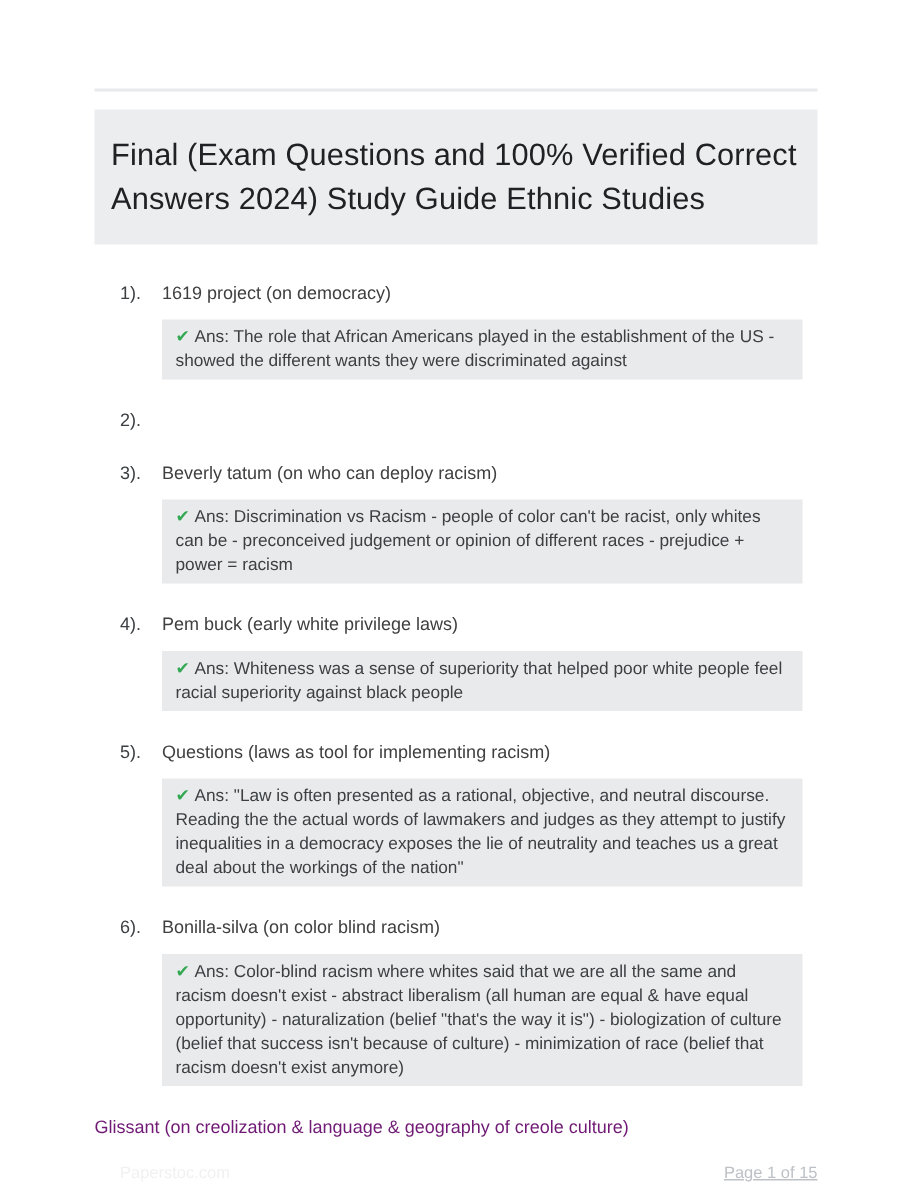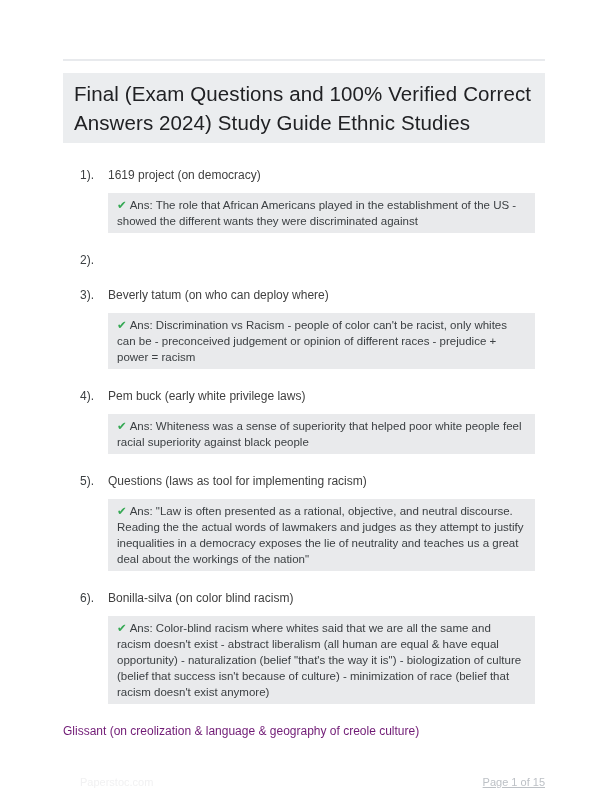--- a/index.html
+++ b/index.html
@@ -9,21 +9,21 @@
     background:#ffffff;
     overflow:hidden;
     font-family:"Liberation Sans", sans-serif;
     color:#3c4043;
   }
   .content { margin-left:63px; width:482px; padding-top:59px; }
   .top-rule { height:2px; background:#e8eaed; width:482px; }
   .title-block {
     margin-top:12px;
     background:#ebedef;
-    padding:6px 11px;
+    padding:16px 11px;
     font-size:20.5px;
     line-height:29px;
     color:#202124;
     letter-spacing:0.1px;
   }
   .q-row { display:flex; margin-top:20px; }
   .q-row.first { margin-top:25px; }
   .q-num {
     width:28px; margin-left:17px; flex:none;
     font-size:12px; line-height:15px; color:#3c4043;
@@ -70,21 +70,21 @@
 
     <div class="q-row">
       <div class="q-num">2).</div>
       <div class="q-body">
       </div>
     </div>
 
     <div class="q-row">
       <div class="q-num">3).</div>
       <div class="q-body">
-        <div class="q-label">Beverly tatum (on who can deploy where)</div>
+        <div class="q-label">Beverly tatum (on who can deploy racism)</div>
         <div class="answer-box"><span class="check">✔</span><span>Ans: Discrimination vs Racism - people of color can't be racist, only whites can be - preconceived judgement or opinion of different races - prejudice + power = racism</span></div>
       </div>
     </div>
 
     <div class="q-row">
       <div class="q-num">4).</div>
       <div class="q-body">
         <div class="q-label">Pem buck (early white privilege laws)</div>
         <div class="answer-box"><span class="check">✔</span><span>Ans: Whiteness was a sense of superiority that helped poor white people feel racial superiority against black people</span></div>
       </div>

